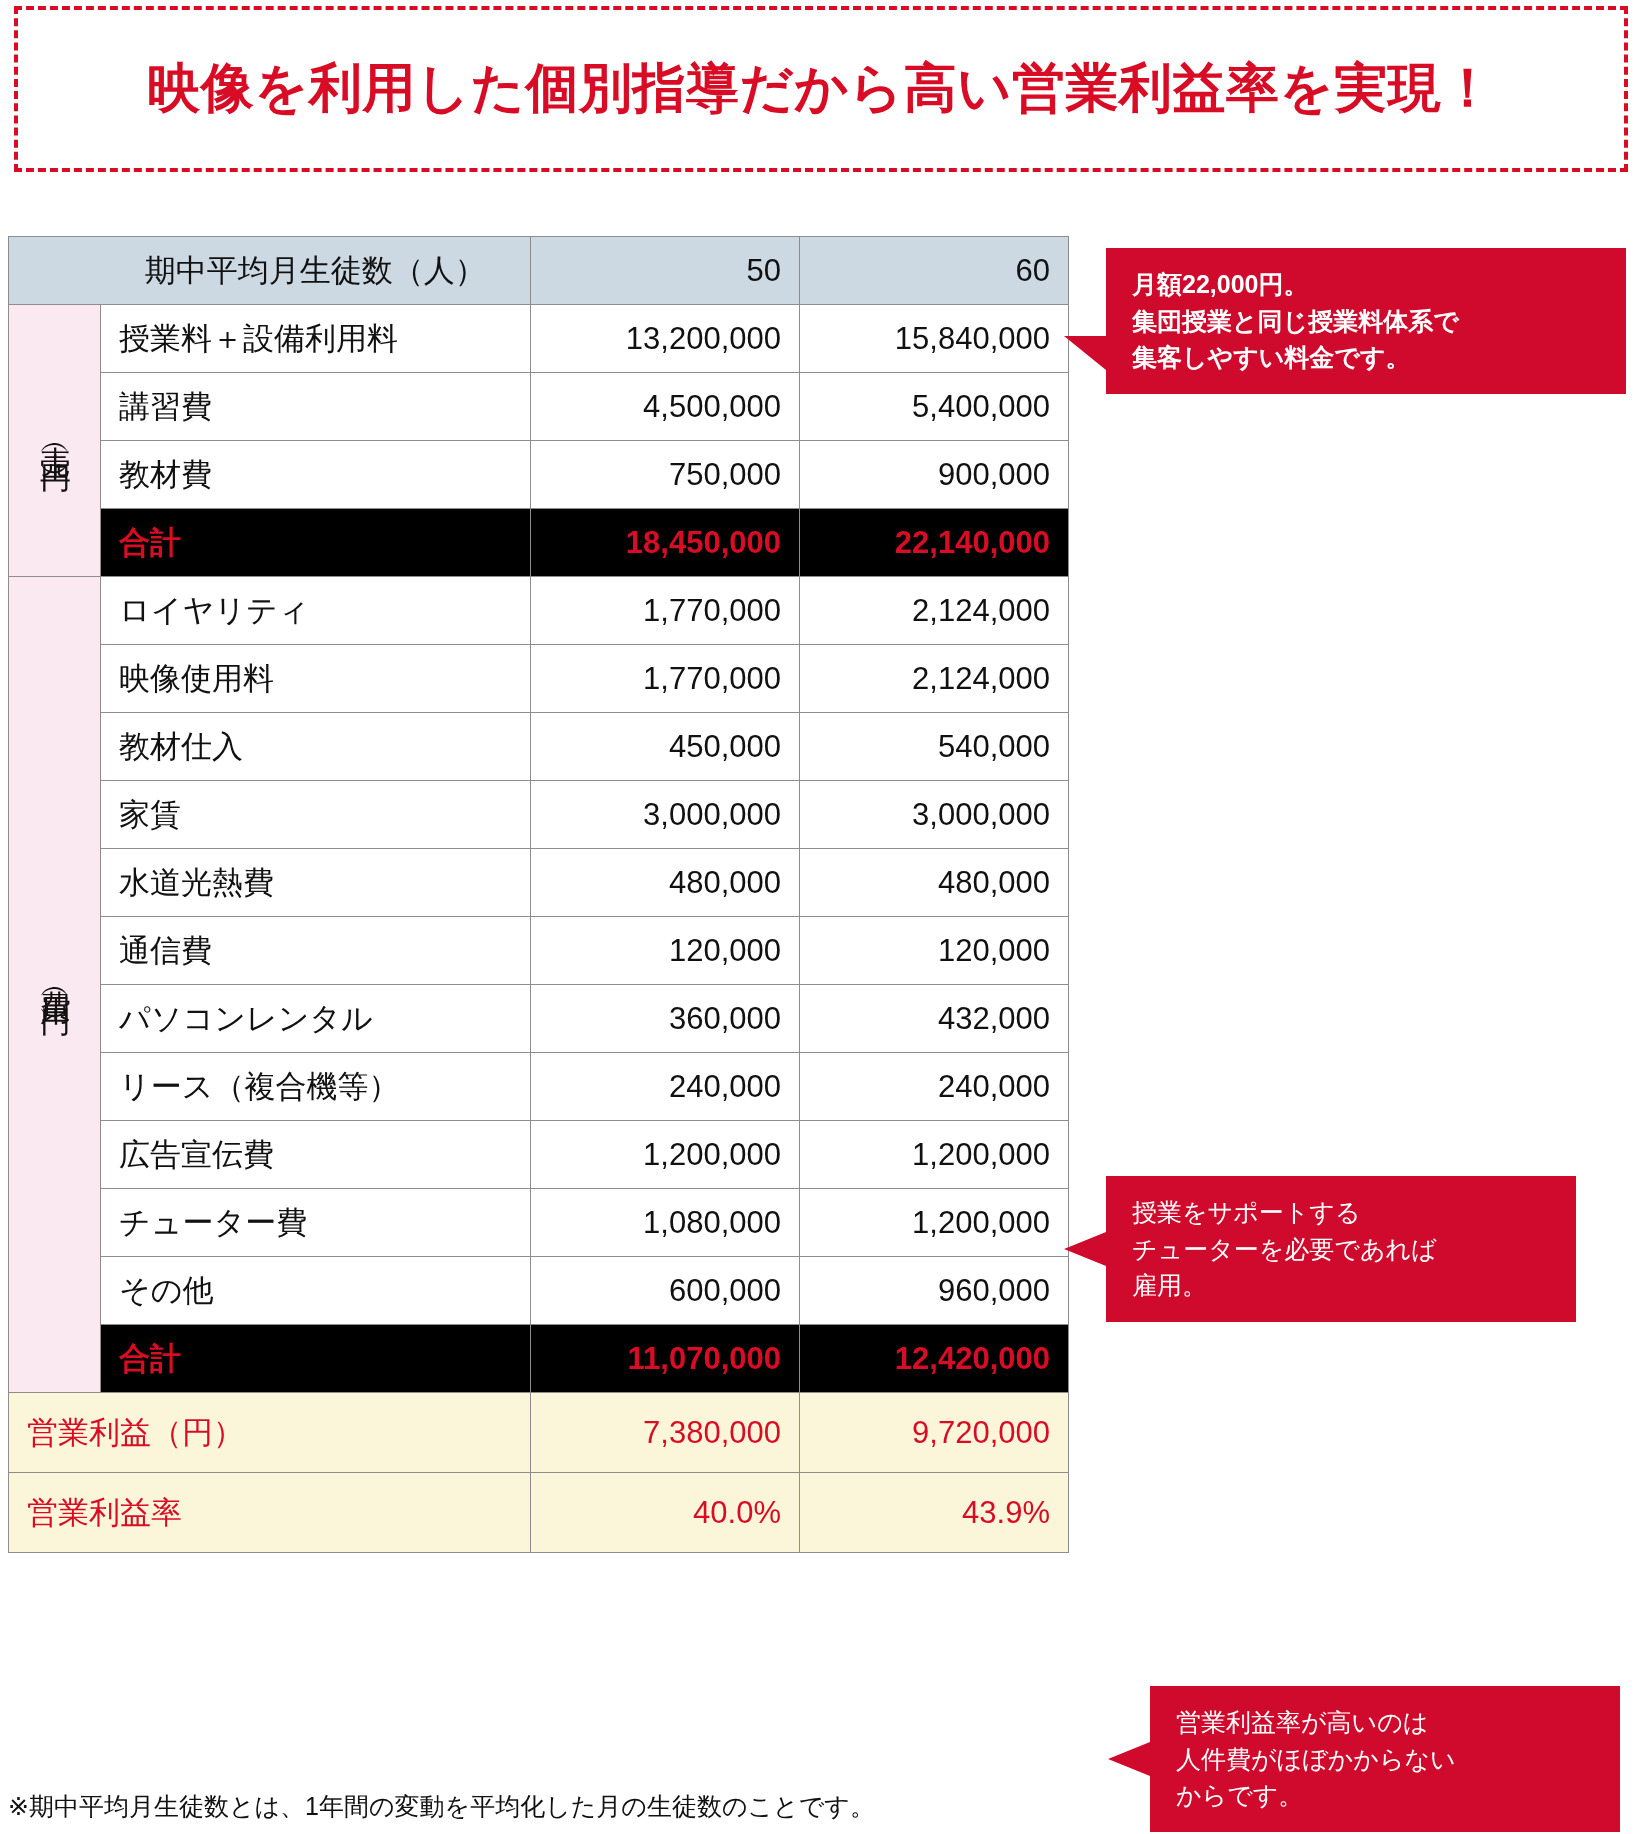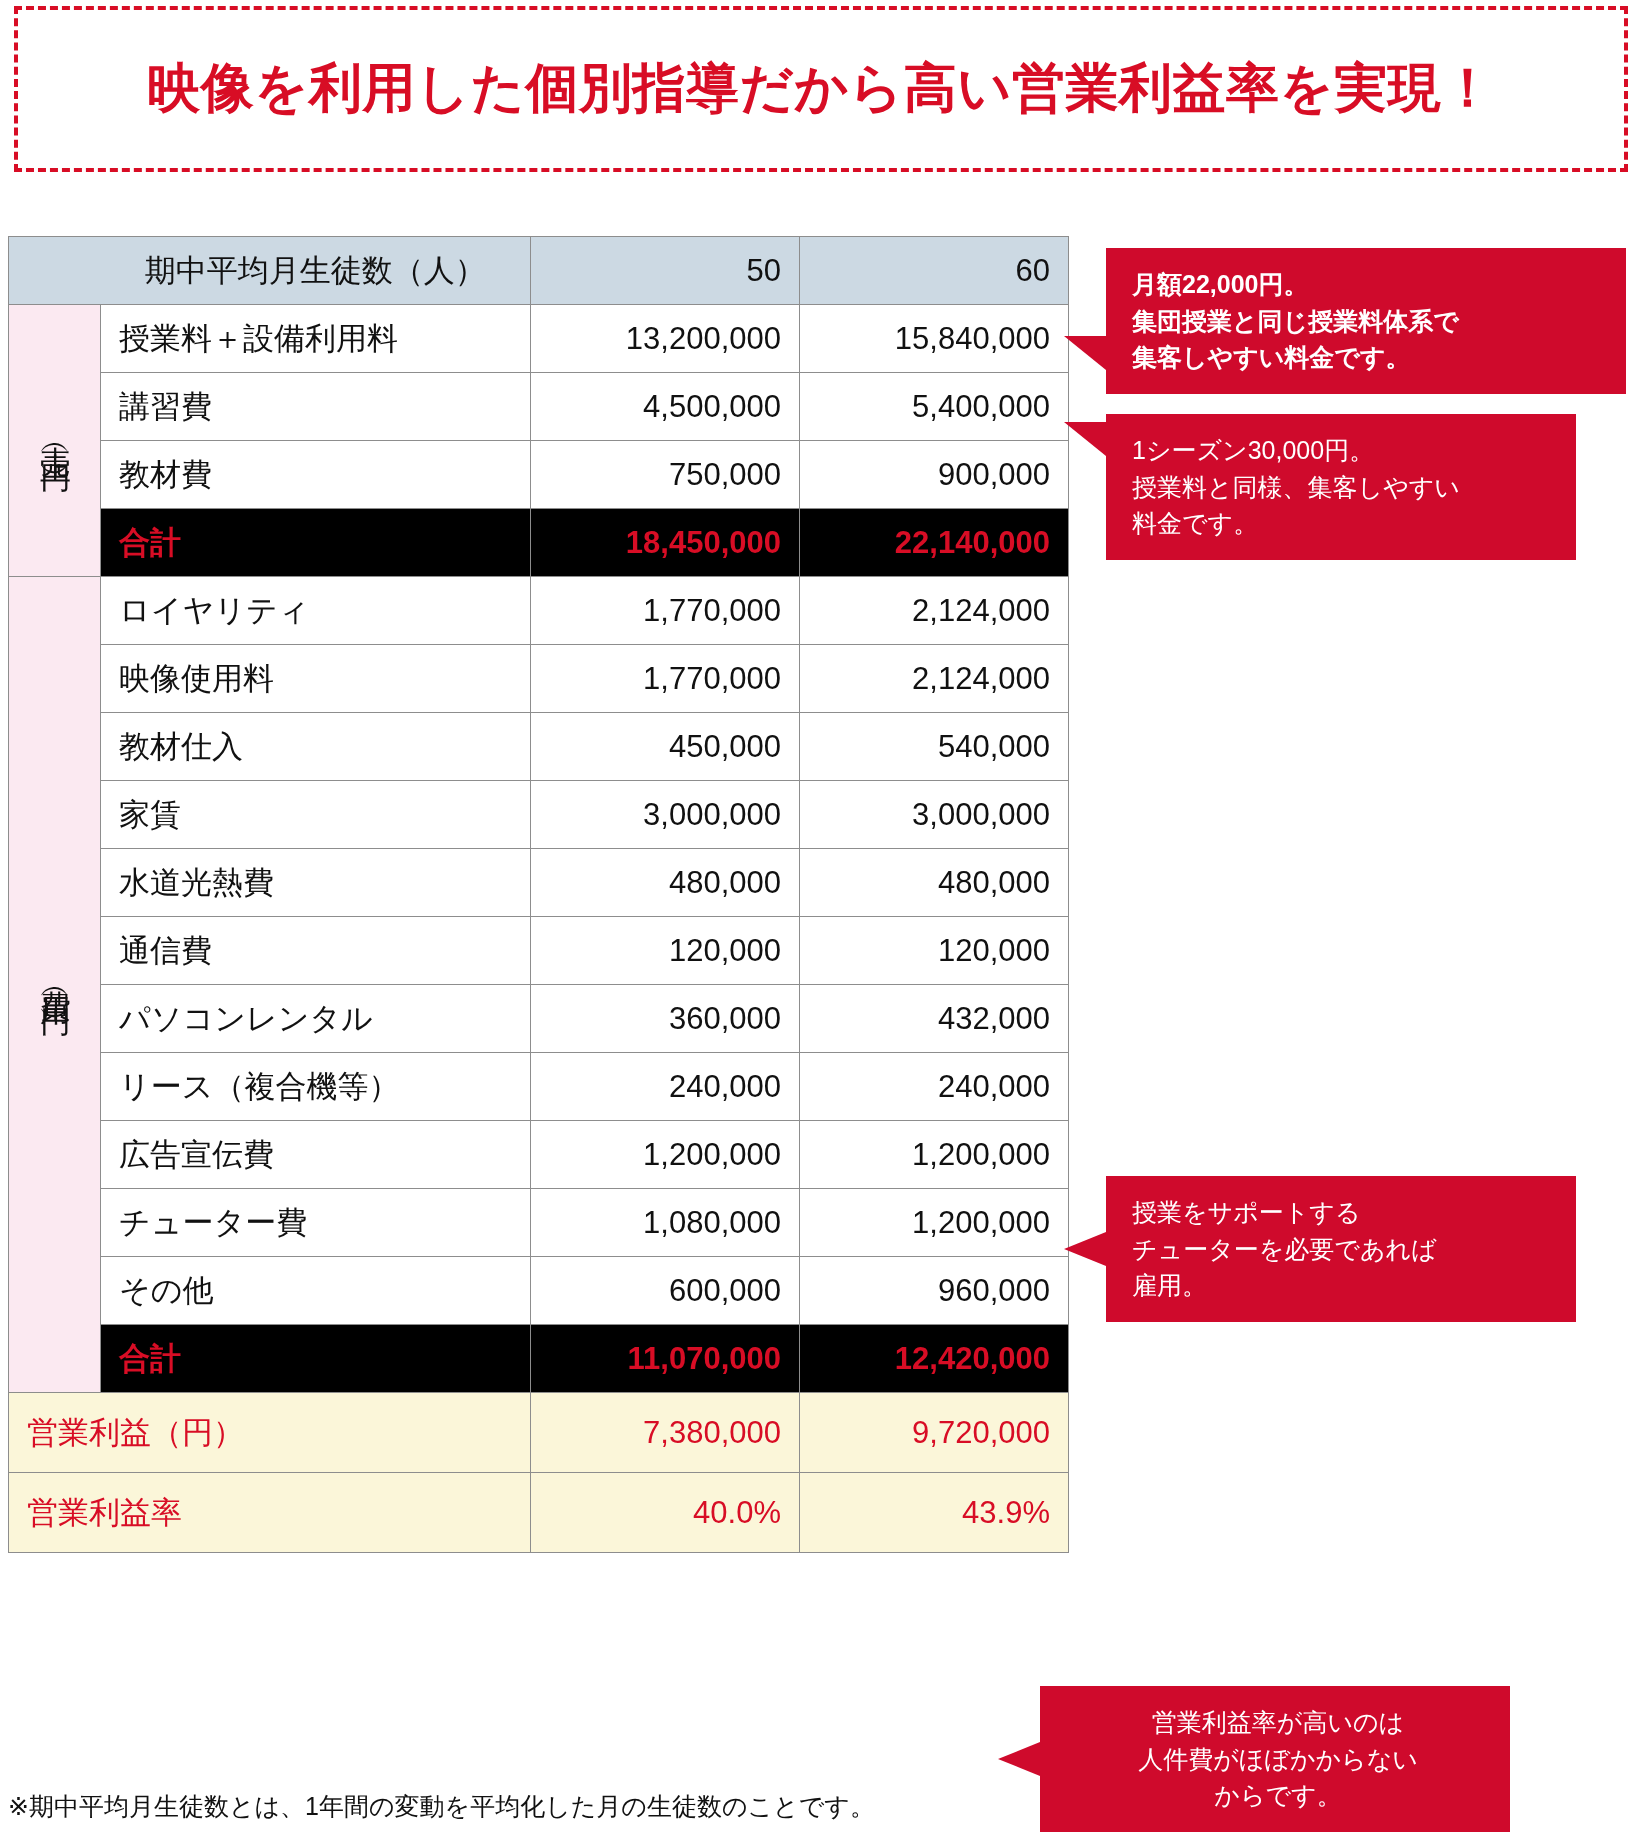--- a/index.html
+++ b/index.html
@@ -140,21 +140,21 @@
 
   #callout-tuition { left: 1106px; top: 248px; width: 520px; font-weight: bold; }
   #callout-tuition .tail { top: 88px; }
 
   #callout-seminar { left: 1106px; top: 414px; width: 470px; }
   #callout-seminar .tail { top: 8px; }
 
   #callout-tutor { left: 1106px; top: 1176px; width: 470px; }
   #callout-tutor .tail { top: 56px; }
 
-  #callout-margin { left: 1040px; top: 1686px; width: 470px; text-align: center; }
+  #callout-margin { left: 1150px; top: 1686px; width: 470px; }
   #callout-margin .tail { top: 56px; }
 </style>
 </head>
 <body>
 
 <div id="root">
 
   <div class="banner">
     <div class="banner-title">映像を利用した個別指導だから高い営業利益率を実現！</div>
   </div>
@@ -272,26 +272,20 @@
 
   <div class="footnote">※期中平均月生徒数とは、1年間の変動を平均化した月の生徒数のことです。</div>
 
   <div class="callout" id="callout-tuition">
     <div class="tail tail-down"></div>
     <div class="line">月額22,000円。</div>
     <div class="line">集団授業と同じ授業料体系で</div>
     <div class="line">集客しやすい料金です。</div>
   </div>
 
-  <div class="callout" id="callout-seminar">
-    <div class="tail tail-down"></div>
-    <div class="line">1シーズン30,000円。</div>
-    <div class="line">授業料と同様、集客しやすい</div>
-    <div class="line">料金です。</div>
-  </div>
 
   <div class="callout" id="callout-tutor">
     <div class="tail tail-mid"></div>
     <div class="line">授業をサポートする</div>
     <div class="line">チューターを必要であれば</div>
     <div class="line">雇用。</div>
   </div>
 
   <div class="callout" id="callout-margin">
     <div class="tail tail-mid"></div>

